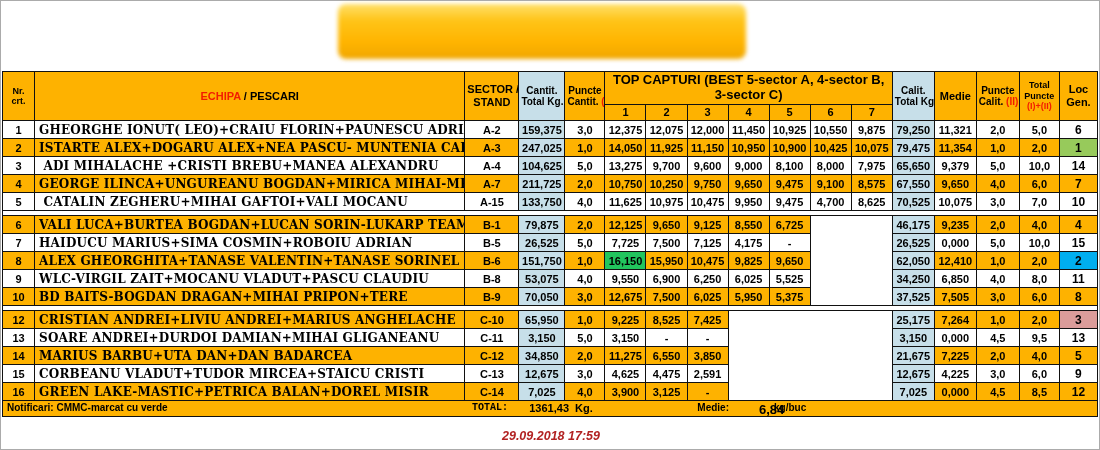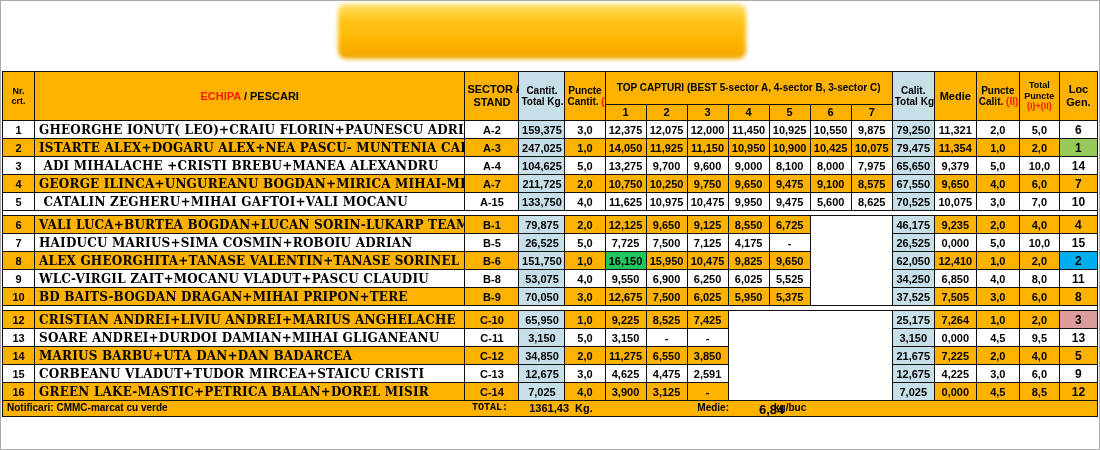--- a/index.html
+++ b/index.html
@@ -103,21 +103,21 @@
         </th>
         <th class="c" rowspan="2" style="font-size:11px">
           <span>SECTOR /</span><br><span>STAND</span>
         </th>
         <th class="c bluebg" rowspan="2">
           <span>Cantit.</span><br><span>Total Kg.</span>
         </th>
         <th class="c" rowspan="2">
           <span>Puncte</span><br><span>Cantit.</span> <span class="hdr-red">(I)</span>
         </th>
-        <th class="c" colspan="7" style="font-size:10px;white-space:normal">TOP CAPTURI (BEST 5-sector A, 4-sector B, 3-sector C)</th>
+        <th class="c" colspan="7" style="font-size:13px;white-space:normal">TOP CAPTURI (BEST 5-sector A, 4-sector B, 3-sector C)</th>
         <th class="c bluebg" rowspan="2">
           <span>Calit.</span><br><span>Total Kg</span>
         </th>
         <th class="c" rowspan="2" style="font-size:11px">Medie</th>
         <th class="c" rowspan="2">
           <span>Puncte</span><br><span>Calit.</span> <span class="hdr-red">(II)</span>
         </th>
         <th class="c hdr-small" rowspan="2">
           <span>Total</span><br><span>Puncte</span><br><span class="hdr-red">(I)+(II)</span>
         </th>
@@ -216,21 +216,21 @@
           <td class="c">5</td>
           <td class="c team"> CATALIN ZEGHERU+MIHAI GAFTOI+VALI MOCANU</td>
           <td class="c">A-15</td>
           <td class="c blue">133,750</td>
           <td class="c">4,0</td>
           <td class="c">11,625</td>
           <td class="c">10,975</td>
           <td class="c">10,475</td>
           <td class="c">9,950</td>
           <td class="c">9,475</td>
-          <td class="c">5,600</td>
+          <td class="c">4,700</td>
           <td class="c">8,625</td>
           <td class="c blue">70,525</td>
           <td class="c">10,075</td>
           <td class="c">3,0</td>
           <td class="c">7,0</td>
           <td class="c loc">10</td>
         </tr>
         <tr class="gap">
           <td colspan="17"></td>
         </tr>
@@ -438,14 +438,15 @@
             <span class="f-totunit">Kg.</span>
             <span class="f-medlab">Medie:</span>
             <span class="f-medval">6,84</span>
             <span class="f-medunit">kg/buc</span>
           </div>
         </td>
       </tr>
     </tbody>
   </table>
 
+  <div class="datestamp">29.09.2018 17:59</div>
 
 </div>
 
 </body></html>

